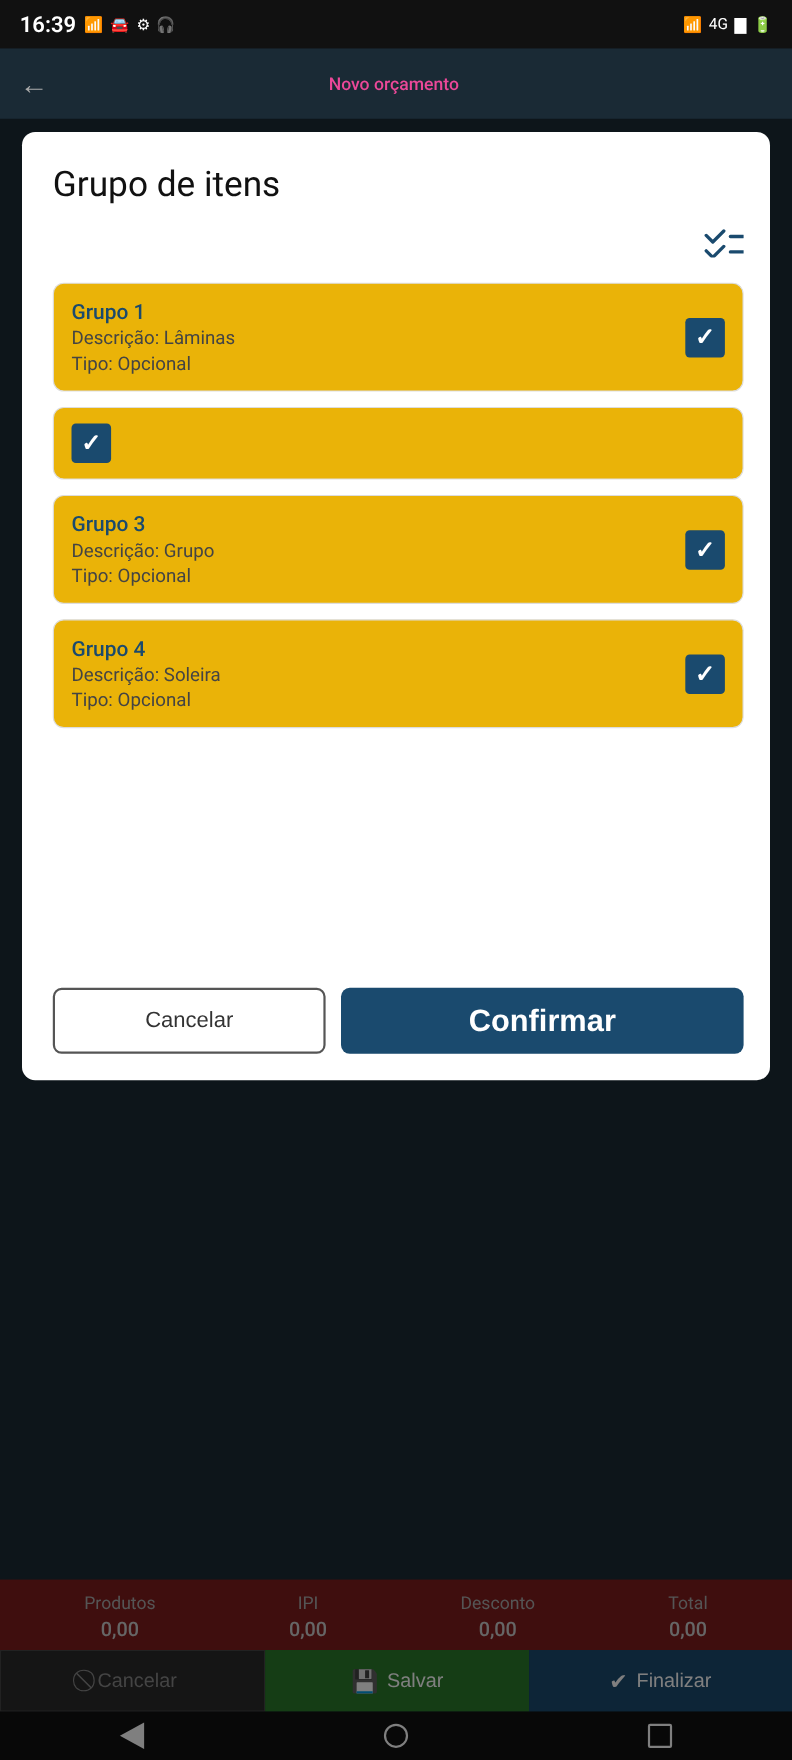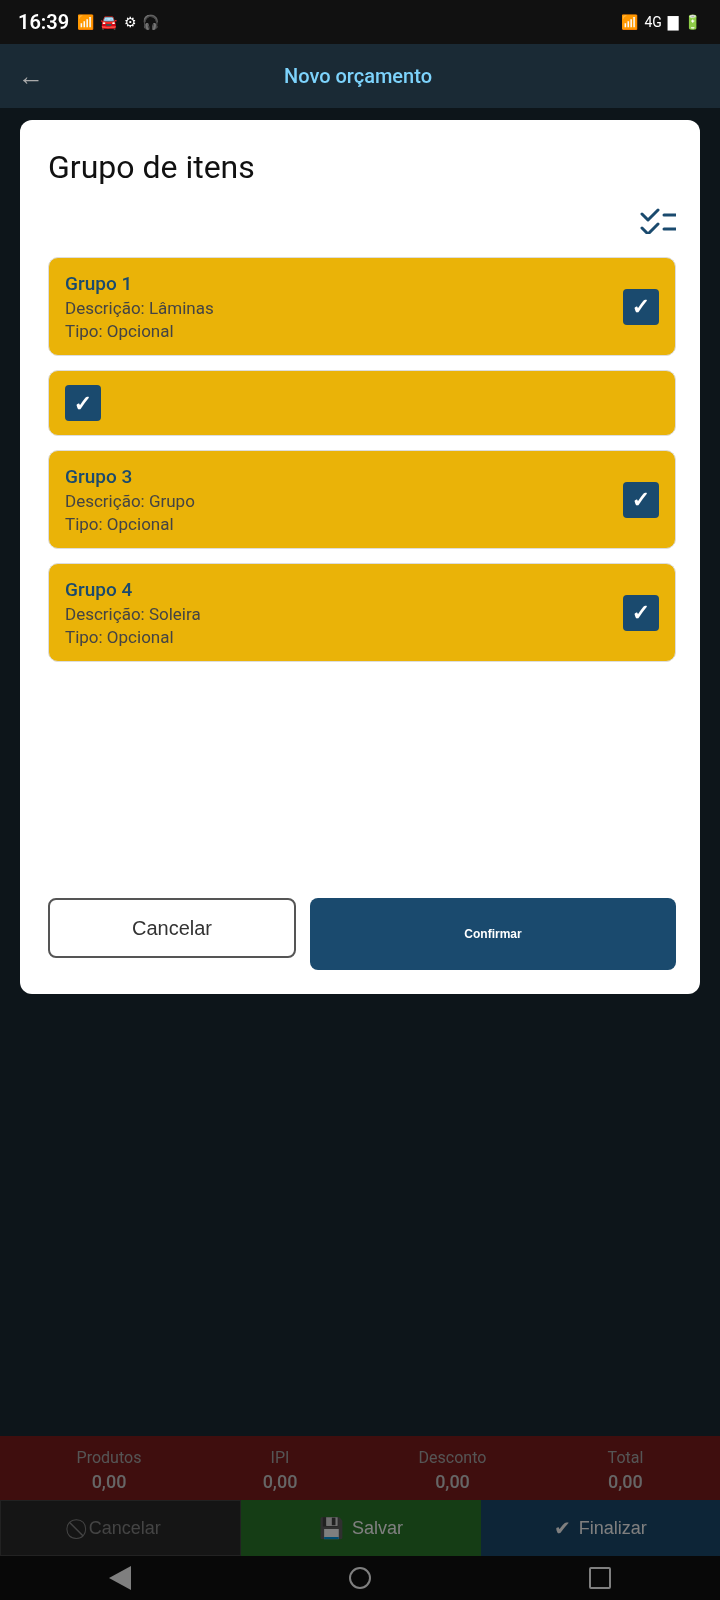--- a/index.html
+++ b/index.html
@@ -66,22 +66,22 @@
       position: relative;
     }
     .back-btn {
       color: #aaa;
       font-size: 26px;
       cursor: pointer;
     }
     .header-title {
       flex: 1;
       text-align: center;
-      color: #7dd3fc;
-      font-size: 20px;
+      color: #ec4899;
+      font-size: 16px;
       font-weight: 500;
       margin-right: 30px;
     }
 
     
     .info-bar {
       width: 100%;
       height: 50px;
       background: #3a3a00;
       display: flex;
@@ -230,25 +230,25 @@
       border: 2px solid #555;
       background: white;
       color: #333;
       font-size: 20px;
       border-radius: 8px;
       cursor: pointer;
     }
 
     .btn-confirm {
       flex: 1.5;
-      height: 72px;
+      height: 60px;
       border: none;
       background: #1a4a6e;
       color: white;
-      font-size: 12px;
+      font-size: 28px;
       font-weight: 600;
       border-radius: 8px;
       cursor: pointer;
       text-align: center;
     }
 
     
     .bottom-summary {
       position: absolute;
       bottom: 100px;

